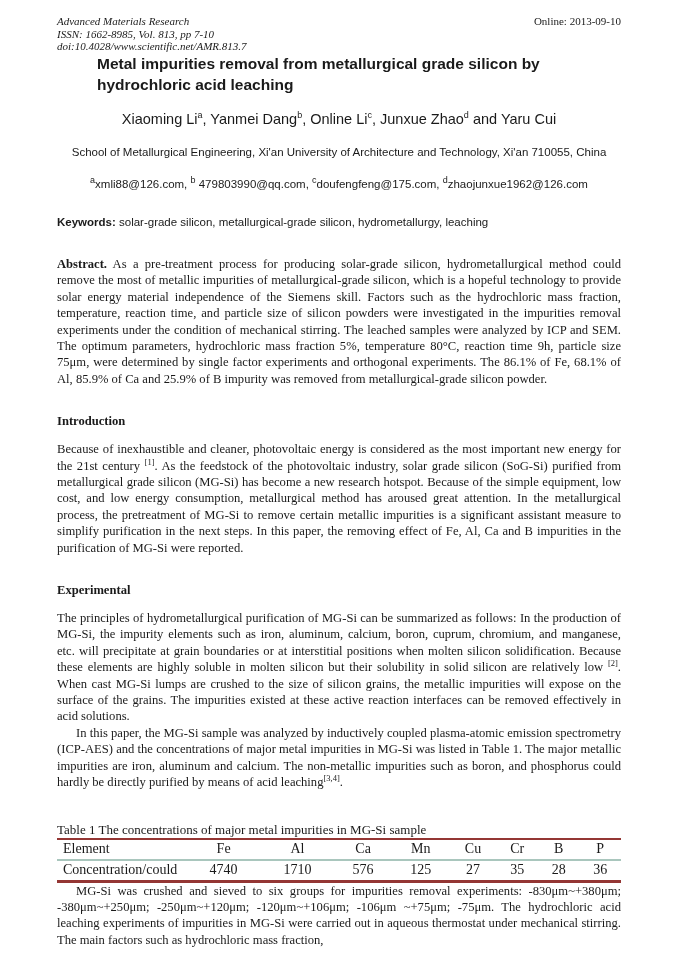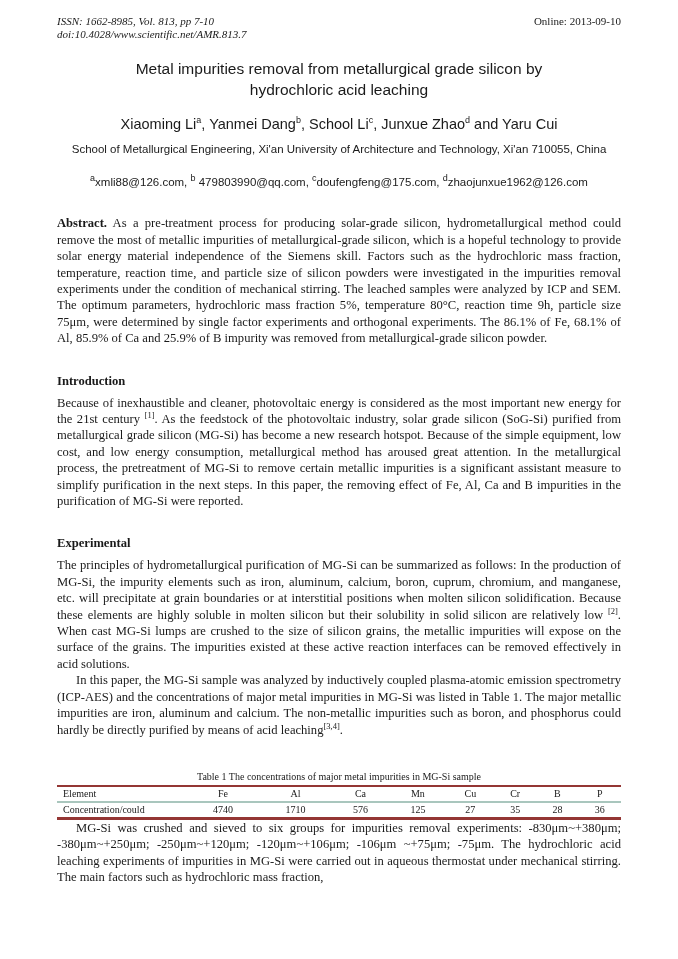--- a/index.html
+++ b/index.html
@@ -12,33 +12,33 @@
   }
   .page { padding: 15px 57px 0 57px; width: 564px; }
 
   
   .doc-header { display: flex; justify-content: space-between; align-items: flex-start; }
   .doc-header .left { font-style: italic; font-size: 11px; line-height: 12.6px; }
   .doc-header .right { font-size: 11px; line-height: 12.6px; white-space: nowrap; }
 
   
   .title {
-    margin-top: 18px; text-align: center;
+    
     font-family: "Liberation Sans", sans-serif;
-    font-weight: normal; font-size: 15.5px; line-height: 21px;
+    font-weight: bold; font-size: 15.5px; line-height: 21px;
     padding: 0 40px;
   }
   .authors {
     margin-top: 11px; text-align: center;
     font-family: "Liberation Sans", sans-serif;
     font-size: 14.5px; line-height: 18px;
   }
   .authors sup, .emails sup { font-size: 9px; }
   .affiliation {
-    margin-top: 9px; text-align: center;
+    margin-top: 17px; text-align: center;
     font-family: "Liberation Sans", sans-serif;
     font-size: 11.5px; line-height: 15.5px;
   }
   .emails {
     margin-top: 13px; text-align: center;
     font-family: "Liberation Sans", sans-serif;
     font-size: 11.5px; line-height: 15px;
   }
   .keywords {
     margin-top: 23px;
@@ -51,66 +51,68 @@
   .body-p {
     margin: 0; text-align: justify;
     font-size: 12.6px; line-height: 16.4px;
   }
   .abstract { margin-top: 26px; }
   .abstract .lead { font-weight: bold; }
   .section-heading {
     margin: 26px 0 0 0;
     font-size: 12.6px; font-weight: bold; line-height: 16px;
   }
-  .after-heading { margin-top: 6px; }
+  .after-heading { margin-top: 12px; }
   .indent { text-indent: 19px; }
   .ref-sup { font-size: 8.5px; vertical-align: super; line-height: 0; }
 
   
   .table-wrap { margin-top: 2px; }
   .table-caption {
-    text-align: center; font-size: 10px; line-height: 15px;
+    font-size: 13px; line-height: 15px;
     margin-bottom: 1px;
     margin-top: 31px;
   }
   table.impurities {
     width: 100%; border-collapse: collapse;
-    font-size: 10px;
+    font-size: 14px;
     border-top: 2px solid #943634;
     border-bottom: 3px solid #943634;
   }
   table.impurities thead tr { border-bottom: 2px solid #a9c6bd; }
   table.impurities th, table.impurities td {
     font-weight: normal; padding: 1px 2px 2px 2px; text-align: center;
   }
   table.impurities th:first-child, table.impurities td:first-child {
     text-align: left; width: 23%; padding-left: 6px;
   }
 </style>
 </head>
 <body>
 
 <div class="page">
 
   <div class="doc-header">
     <div class="left">
+      <div>Advanced Materials Research</div>
       <div>ISSN: 1662-8985, Vol. 813, pp 7-10</div>
       <div>doi:10.4028/www.scientific.net/AMR.813.7</div>
     </div>
     <div class="right">Online: 2013-09-10</div>
   </div>
 
   <div class="title">Metal impurities removal from metallurgical grade silicon by hydrochloric acid leaching</div>
 
-  <div class="authors"><span>Xiaoming Li</span><sup>a</sup><span>, </span><span>Yanmei Dang</span><sup>b</sup><span>, </span><span>School Li</span><sup>c</sup><span>, </span><span>Junxue Zhao</span><sup>d</sup><span> and </span><span>Yaru Cui</span></div>
+  <div class="authors"><span>Xiaoming Li</span><sup>a</sup><span>, </span><span>Yanmei Dang</span><sup>b</sup><span>, </span><span>Online Li</span><sup>c</sup><span>, </span><span>Junxue Zhao</span><sup>d</sup><span> and </span><span>Yaru Cui</span></div>
 
   <div class="affiliation">School of Metallurgical Engineering, Xi'an University of Architecture and Technology, Xi'an 710055, China</div>
 
   <div class="emails"><sup>a</sup><span>xmli88@126.com, </span><sup>b</sup><span> 479803990@qq.com, </span><sup>c</sup><span>doufengfeng@175.com, </span><sup>d</sup><span>zhaojunxue1962@126.com</span></div>
 
+  <div class="keywords"><span class="kw-label">Keywords:</span><span> solar-grade silicon, metallurgical-grade silicon, hydrometallurgy, leaching</span></div>
 
   <p class="body-p abstract"><span class="lead">Abstract.</span><span> As a pre-treatment process for producing solar-grade silicon, hydrometallurgical method could remove the most of metallic impurities of metallurgical-grade silicon, which is a hopeful technology to provide solar energy material independence of the Siemens skill. Factors such as the hydrochloric mass fraction, temperature, reaction time, and particle size of silicon powders were investigated in the impurities removal experiments under the condition of mechanical stirring. The leached samples were analyzed by ICP and SEM. The optimum parameters, hydrochloric mass fraction 5%, temperature 80°C, reaction time 9h, particle size 75μm, were determined by single factor experiments and orthogonal experiments. The 86.1% of Fe, 68.1% of Al, 85.9% of Ca and 25.9% of B impurity was removed from metallurgical-grade silicon powder.</span></p>
 
   <h2 class="section-heading">Introduction</h2>
   <p class="body-p after-heading"><span>Because of inexhaustible and cleaner, photovoltaic energy is considered as the most important new energy for the 21st century </span><span class="ref-sup">[1]</span><span>. As the feedstock of the photovoltaic industry, solar grade silicon (SoG-Si) purified from metallurgical grade silicon (MG-Si) has become a new research hotspot. Because of the simple equipment, low cost, and low energy consumption, metallurgical method has aroused great attention. In the metallurgical process, the pretreatment of MG-Si to remove certain metallic impurities is a significant assistant measure to simplify purification in the next steps. In this paper, the removing effect of Fe, Al, Ca and B impurities in the purification of MG-Si were reported.</span></p>
 
   <h2 class="section-heading">Experimental</h2>
   <p class="body-p after-heading"><span>The principles of hydrometallurgical purification of MG-Si can be summarized as follows: In the production of MG-Si, the impurity elements such as iron, aluminum, calcium, boron, cuprum, chromium, and manganese, etc. will precipitate at grain boundaries or at interstitial positions when molten silicon solidification. Because these elements are highly soluble in molten silicon but their solubility in solid silicon are relatively low </span><span class="ref-sup">[2]</span><span>. When cast MG-Si lumps are crushed to the size of silicon grains, the metallic impurities will expose on the surface of the grains. The impurities existed at these active reaction interfaces can be removed effectively in acid solutions.</span></p>
   <p class="body-p indent"><span>In this paper, the MG-Si sample was analyzed by inductively coupled plasma-atomic emission spectrometry (ICP-AES) and the concentrations of major metal impurities in MG-Si was listed in Table 1. The major metallic impurities are iron, aluminum and calcium. The non-metallic impurities such as boron, and phosphorus could hardly be directly purified by means of acid leaching</span><span class="ref-sup">[3,4]</span><span>.</span></p>
 

